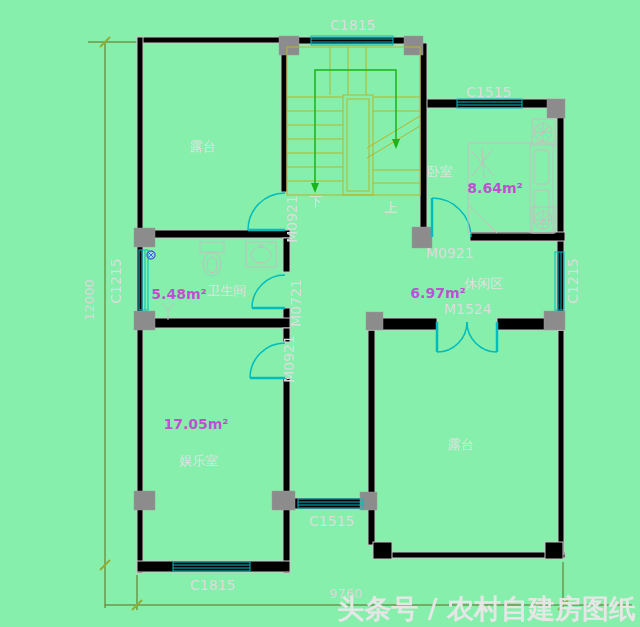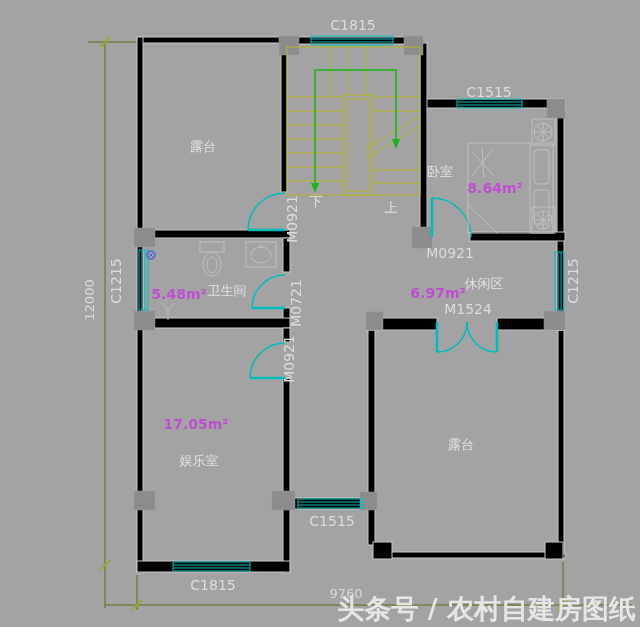--- a/index.html
+++ b/index.html
@@ -1,16 +1,16 @@
 <!DOCTYPE html>
 <html><head>
 <meta charset="utf-8">
 <style>
   html,body{margin:0;padding:0;background:#000;}
-  #canvas{position:relative;width:640px;height:627px;background:#a3a3a3;overflow:hidden;
+  #canvas{position:relative;width:640px;height:627px;background:#86efac;overflow:hidden;
           font-family:"DejaVu Sans","Liberation Sans",sans-serif;}
   svg{position:absolute;left:0;top:0;}
   .wall{fill:#000;stroke:#c8c8c8;stroke-width:1;}
   .col{fill:#8c8c8c;stroke:#9a9a9a;stroke-width:0.5;}
   .colo{fill:#000;stroke:#c8c8c8;stroke-width:1;}
   .win{stroke:#00bdbd;stroke-width:1;fill:none;}
   .door{stroke:#00bdbd;stroke-width:1.5;fill:none;}
   .sill{stroke:#00bdbd;stroke-width:2.5;fill:none;}
   .stair{stroke:#b5b529;stroke-width:1;fill:none;}
   .gpath{stroke:#18b418;stroke-width:1.5;fill:none;}

